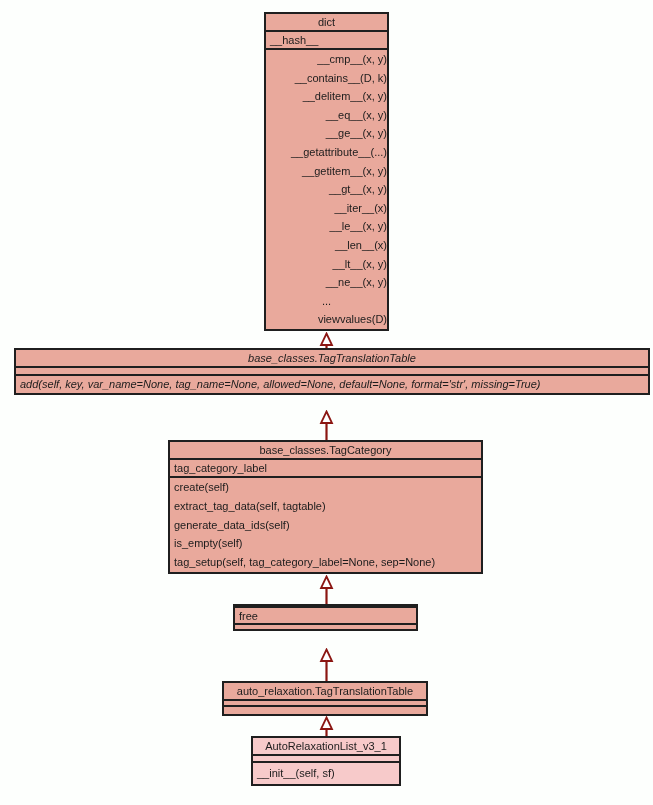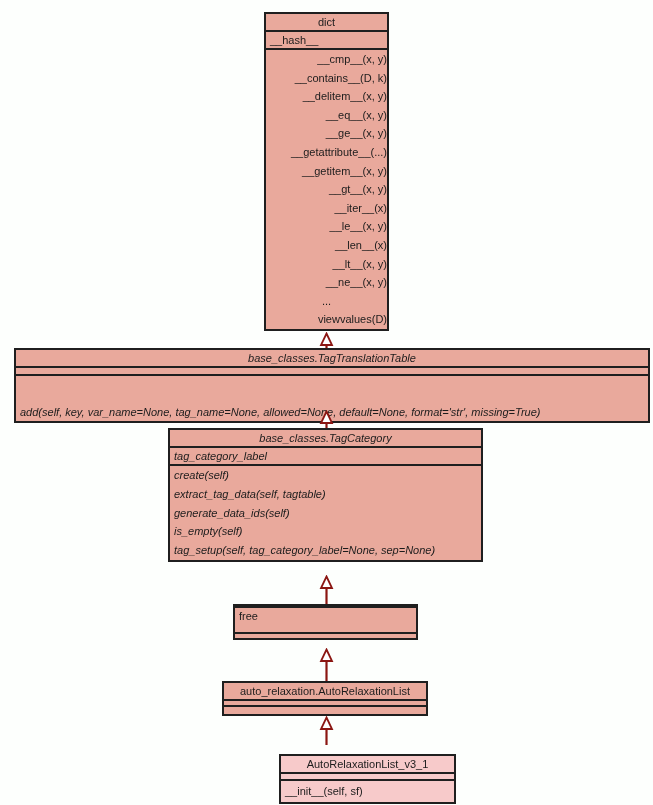--- a/index.html
+++ b/index.html
@@ -32,26 +32,26 @@
   .row {
     padding-left: 4px;
     white-space: nowrap; overflow: hidden;
     text-align: left;
   }
   .row.center { text-align: center; padding-left: 0; }
   
   .dict-attr-row { height: 16px; line-height: 16px; }
   .dict-method-row { height: 18.6px; line-height: 18.6px; text-align: right; }
   
-  .ttt-method-row { height: 17px; line-height: 17px; margin-top: 28px; }
+  .ttt-method-row { height: 17px; line-height: 17px; }
   
   .tc-attr-row { height: 16px; line-height: 17px; }
   .tc-method-row { height: 18.8px; line-height: 18.8px; }
   
-  .tcf-attr-row { height: 24px; line-height: 16px; border-radius: 6px; }
+  .tcf-attr-row { height: 15px; line-height: 16px; border-radius: 6px; }
   
   .v31-method-row { height: 21px; line-height: 21px; }
   .empty-4 { height: 4px; }
   .empty-5 { height: 5px; }
   .empty-6 { height: 6px; }
   .empty-7 { height: 7px; }
   .arrow { position: absolute; }
 </style>
 </head>
 <body>
@@ -93,21 +93,21 @@
     <div class="compartment">
       <div class="row ttt-method-row">add(self, key, var_name=None, tag_name=None, allowed=None, default=None, format='str', missing=True)</div>
     </div>
   </div>
 
   <svg class="arrow" style="left:319px; top:410px;" width="15" height="30" viewBox="0 0 15 30">
     <line x1="7.5" y1="12" x2="7.5" y2="30" stroke-width="2.2" stroke="#8b1612"></line>
     <polygon points="7.5,1.5 13,13 2,13" fill="#ffffff" stroke-width="1.8" stroke="#8b1612"></polygon>
   </svg>
 
-  <div class="class-box" style="left:168px; top:428px; width:315px;font-style:italic;">
+  <div class="class-box" style="left:168px; top:440px; width:315px;">
     <div class="class-title">base_classes.TagCategory</div>
     <div class="compartment">
       <div class="row tc-attr-row">tag_category_label</div>
     </div>
     <div class="compartment">
       <div class="row tc-method-row">create(self)</div>
       <div class="row tc-method-row">extract_tag_data(self, tagtable)</div>
       <div class="row tc-method-row">generate_data_ids(self)</div>
       <div class="row tc-method-row">is_empty(self)</div>
       <div class="row tc-method-row">tag_setup(self, tag_category_label=None, sep=None)</div>
@@ -125,31 +125,31 @@
     </div>
     <div class="compartment empty-4"></div>
   </div>
 
   <svg class="arrow" style="left:319px; top:648px;" width="15" height="33" viewBox="0 0 15 33">
     <line x1="7.5" y1="12" x2="7.5" y2="33" stroke-width="2.2" stroke="#8b1612"></line>
     <polygon points="7.5,1.5 13,13 2,13" fill="#ffffff" stroke-width="1.8" stroke="#8b1612"></polygon>
   </svg>
 
   <div class="class-box" style="left:222px; top:681px; width:206px;">
-    <div class="class-title">auto_relaxation.AutoRelaxationList</div>
+    <div class="class-title">auto_relaxation.TagTranslationTable</div>
     <div class="compartment empty-4"></div>
     <div class="compartment empty-7"></div>
   </div>
 
   <svg class="arrow" style="left:319px; top:716px;" width="15" height="29" viewBox="0 0 15 29">
     <line x1="7.5" y1="12" x2="7.5" y2="29" stroke-width="2.2" stroke="#8b1612"></line>
     <polygon points="7.5,1.5 13,13 2,13" fill="#ffffff" stroke-width="1.8" stroke="#8b1612"></polygon>
   </svg>
 
-  <div class="class-box highlight" style="left:251px; top:754px; width:177px;margin-left:28px;">
+  <div class="class-box highlight" style="left:251px; top:736px; width:150px;">
     <div class="class-title">AutoRelaxationList_v3_1</div>
     <div class="compartment empty-5"></div>
     <div class="compartment">
       <div class="row v31-method-row">__init__(self, sf)</div>
     </div>
   </div>
 
 </div>
 
 </body></html>

